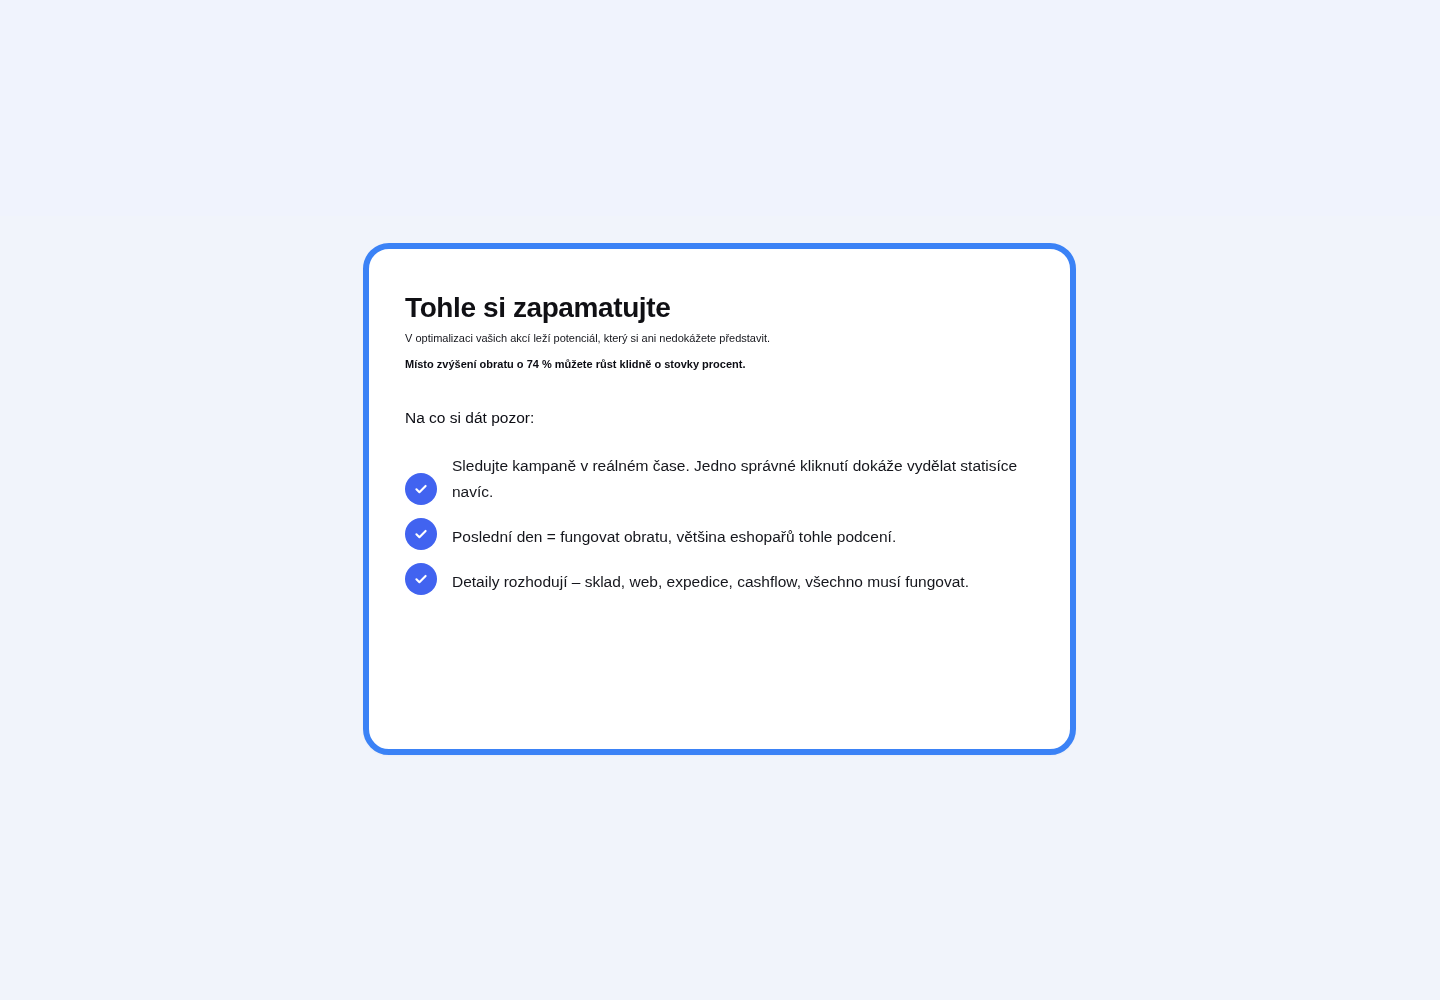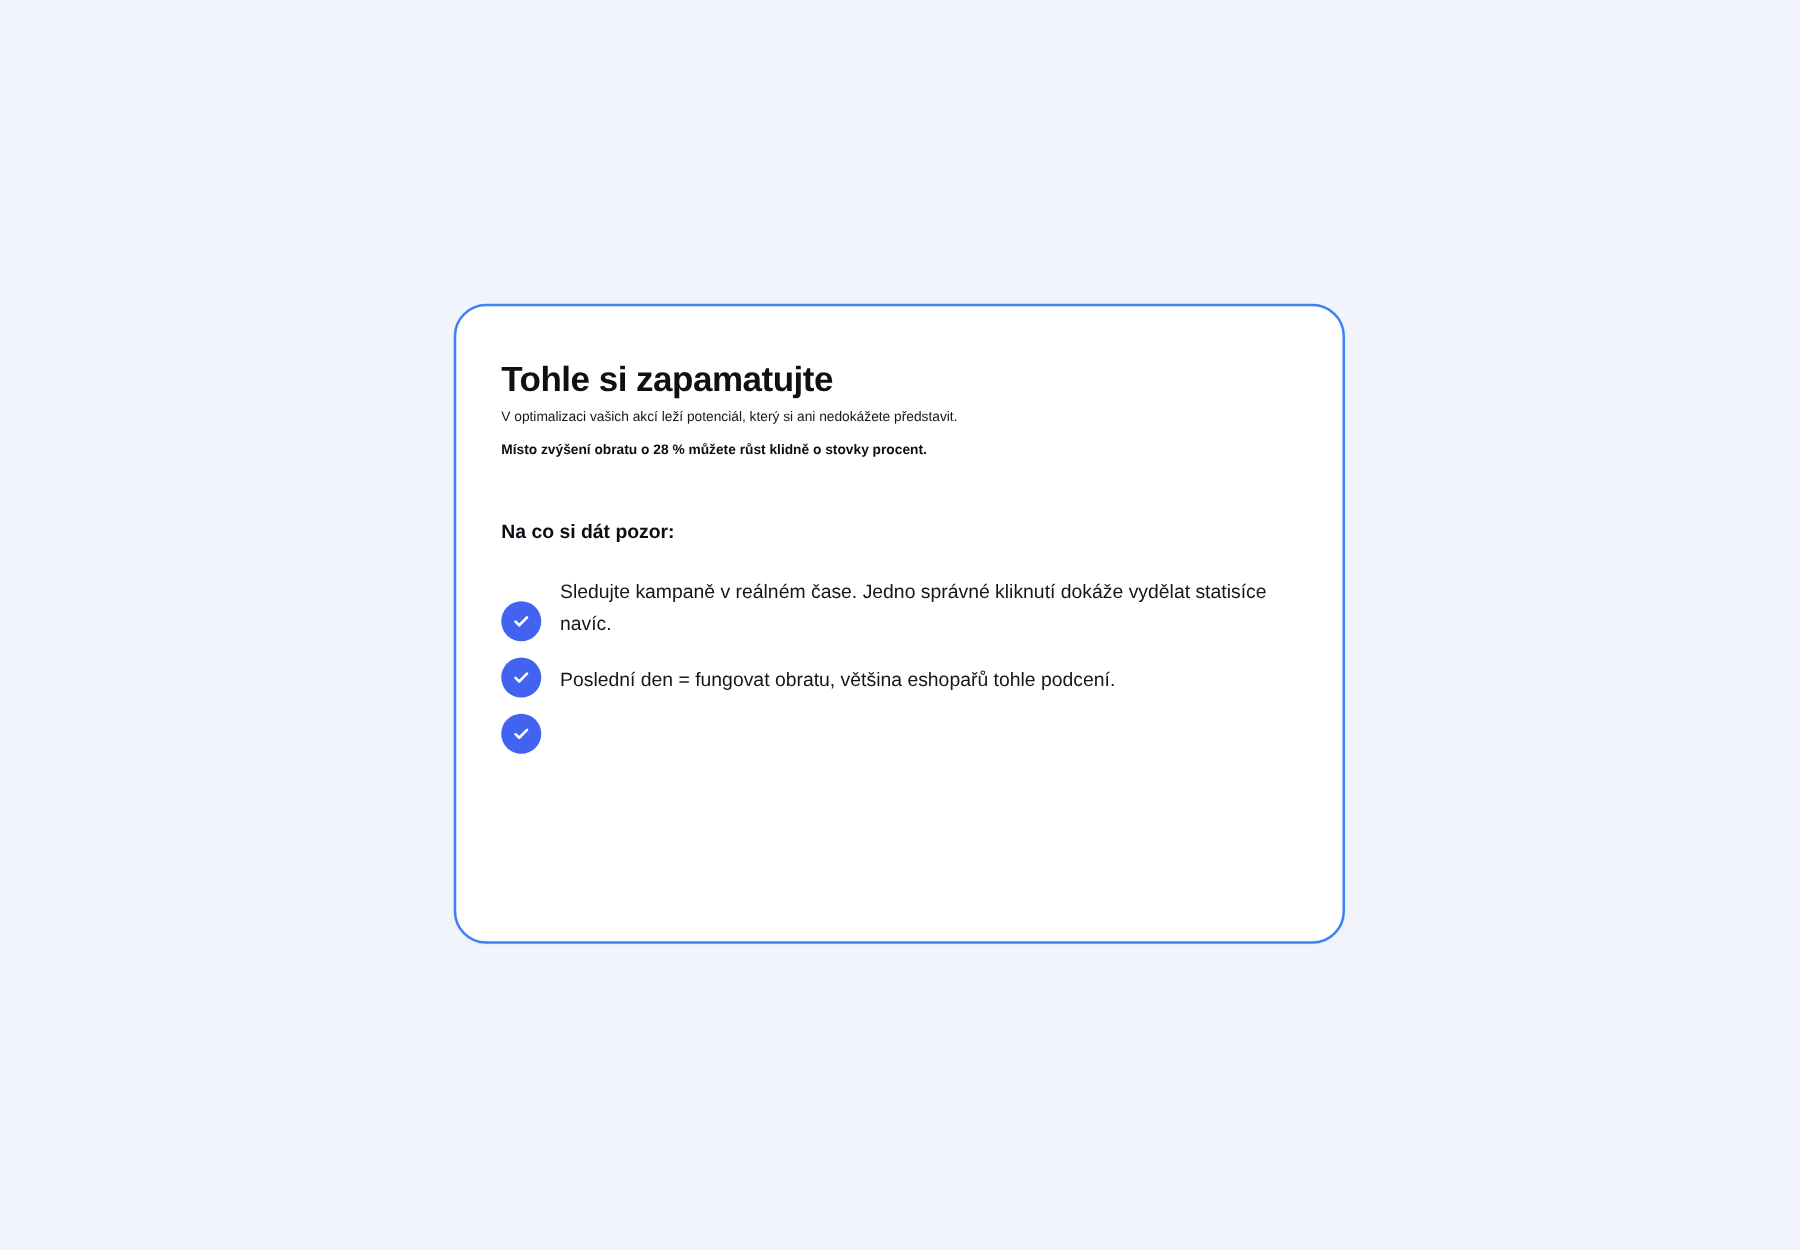--- a/index.html
+++ b/index.html
@@ -34,21 +34,21 @@
   }
 
   .card {
     position: absolute;
     left: 363px;
     top: 243px;
     width: 713px;
     height: 512px;
     box-sizing: border-box;
     background: #ffffff;
-    border: 2px solid #3b82f6;
+    border: 6px solid #3b82f6;
     border-radius: 26px;
     box-shadow: 0 1px 2px rgba(60, 80, 160, 0.04);
   }
 
   .card-inner {
     padding: 42px 36px 0 36px;
   }
 
   .card-title {
     margin: 0;
@@ -68,24 +68,24 @@
   }
   .intro-line {
     display: block;
   }
   .intro-line.bold {
     font-weight: 700;
     color: #0c0d14;
   }
 
   .subhead {
-    margin-top: 42px;
+    margin-top: 30px;
     font-size: 15.5px;
     line-height: 22px;
-    font-weight: 700;
+    font-weight: 400;
     color: #0c0d14;
   }
 
   .check-list {
     list-style: none;
     margin: 21px 0 0 0;
     padding: 0;
   }
 
   .check-item {
@@ -127,21 +127,21 @@
 <div class="band-top"></div>
 <div class="band-bottom"></div>
 
 <div class="card">
   <div class="card-inner">
 
     <h1 class="card-title">Tohle si zapamatujte</h1>
 
     <div class="intro">
       <span class="intro-line">V optimalizaci vašich akcí leží potenciál, který si ani nedokážete představit.</span>
-      <span class="intro-line bold">Místo zvýšení obratu o 28 % můžete růst klidně o stovky procent.</span>
+      <span class="intro-line bold">Místo zvýšení obratu o 74 % můžete růst klidně o stovky procent.</span>
     </div>
 
     <div class="subhead">Na co si dát pozor:</div>
 
     <ul class="check-list">
 
       <li class="check-item">
         <span class="check-badge">
           <svg width="16" height="16" viewBox="0 0 16 16" aria-hidden="true">
             <path d="M3.4 8.3 L6.4 11.2 L12.6 4.9" fill="none" stroke="#ffffff" stroke-width="2.1" stroke-linecap="round" stroke-linejoin="round"></path>
@@ -160,17 +160,18 @@
         <span class="check-text">Poslední den = fungovat obratu, většina eshopařů tohle podcení.</span>
       </li>
 
 
       <li class="check-item">
         <span class="check-badge">
           <svg width="16" height="16" viewBox="0 0 16 16" aria-hidden="true">
             <path d="M3.4 8.3 L6.4 11.2 L12.6 4.9" fill="none" stroke="#ffffff" stroke-width="2.1" stroke-linecap="round" stroke-linejoin="round"></path>
           </svg>
         </span>
+        <span class="check-text">Detaily rozhodují – sklad, web, expedice, cashflow, všechno musí fungovat.</span>
       </li>
 
     </ul>
   </div>
 </div>
 
 </body></html>

